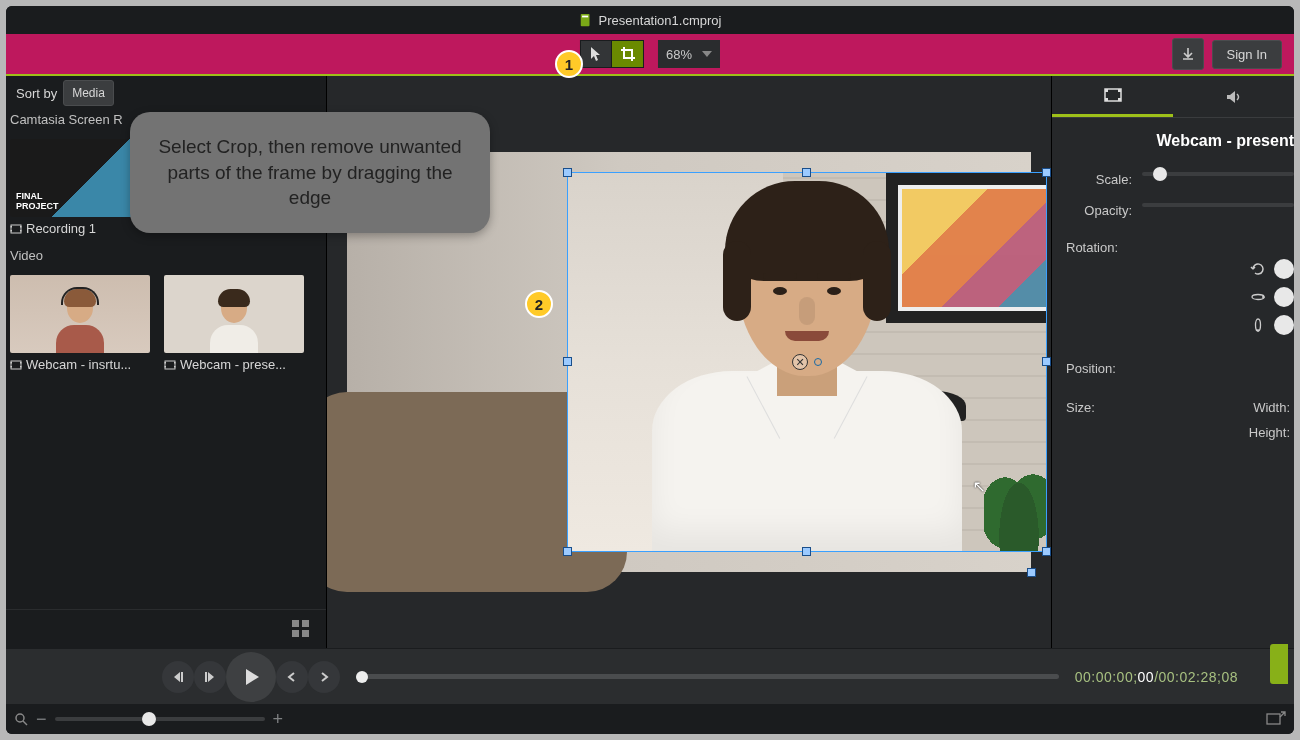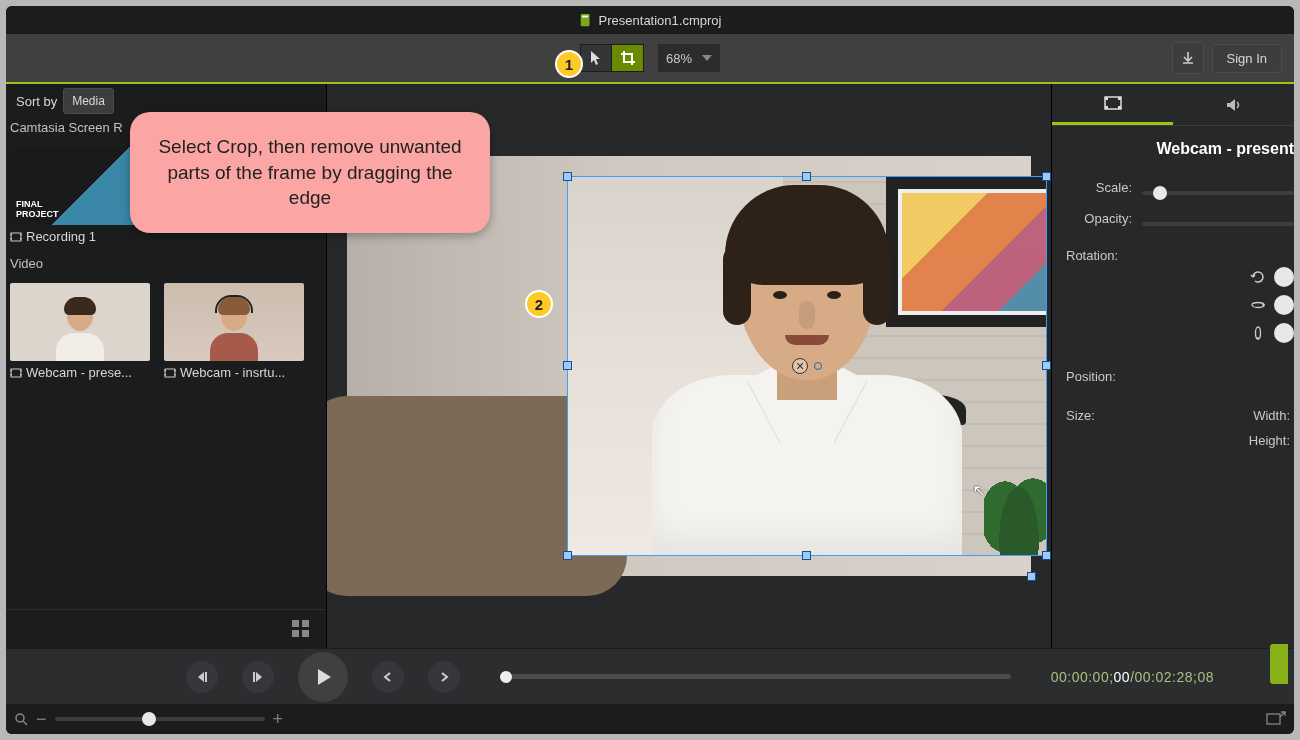--- a/index.html
+++ b/index.html
@@ -2,21 +2,21 @@
 <html><head>
 <meta charset="utf-8">
 <style>
   * { box-sizing: border-box; margin: 0; padding: 0; font-family: -apple-system, Helvetica, Arial, sans-serif; }
   body { background: #b8b8b8; width: 1300px; height: 740px; overflow: hidden; position: relative; }
   .app { position: absolute; top: 6px; left: 6px; right: 6px; bottom: 6px; background: #1a1c1e; border-radius: 6px; overflow: hidden; display: flex; flex-direction: column; }
 
   .titlebar { height: 28px; background: #1a1c1e; color: #d7d7d7; font-size: 13px; display: flex; align-items: center; justify-content: center; gap: 6px; }
   .titlebar svg { width: 14px; height: 14px; }
 
-  .toolbar { height: 50px; background: #404040; display: flex; align-items: center; position: relative; border-bottom: 2px solid #9ec019; }
+  .toolbar { height: 42px; background: #be185d; display: flex; align-items: center; position: relative; border-bottom: 2px solid #9ec019; }
   .toolbar-center { position: absolute; left: 50%; transform: translateX(-50%); display: flex; align-items: center; gap: 4px; }
   .tool-group { display: flex; align-items: center; }
   .tool-btn { width: 32px; height: 28px; display: flex; align-items: center; justify-content: center; background: #333537; border: 1px solid #1a1c1e; cursor: pointer; }
   .tool-btn.two { border-left: none; }
   .tool-btn.active { background: #6a8a00; }
   .zoom-select { height: 28px; background: #2a2c2e; color: #c9c9c9; padding: 0 8px; display: flex; align-items: center; gap: 10px; border: none; font-size: 13px; margin-left: 10px; }
   .triangle-down { width: 0; height: 0; border-left: 5px solid transparent; border-right: 5px solid transparent; border-top: 6px solid #888; }
   .toolbar-right { margin-left: auto; display: flex; align-items: center; gap: 8px; padding-right: 12px; }
   .btn { background: #3b3d3f; color: #d7d7d7; border: 1px solid #4a4c4e; border-radius: 3px; padding: 6px 14px; font-size: 13px; cursor: pointer; }
   .icon-btn { width: 32px; height: 32px; background: #3b3d3f; border: 1px solid #4a4c4e; border-radius: 3px; display: flex; align-items: center; justify-content: center; cursor: pointer; }
@@ -74,48 +74,48 @@
   .anchor { position: absolute; top: 50%; left: 50%; transform: translate(-50%,-50%); display: flex; align-items: center; gap: 6px; }
   .anchor-x { width: 16px; height: 16px; border: 1.5px solid #333; border-radius: 50%; display: flex; align-items: center; justify-content: center; font-size: 11px; color: #333; background: rgba(255,255,255,0.3); }
   .anchor-o { width: 8px; height: 8px; border: 1.5px solid #1b6aa5; border-radius: 50%; }
   .cursor-arrow { position: absolute; right: 60px; bottom: 55px; color: #fff; font-size: 16px; text-shadow: 0 0 2px #000; }
 
   .props-panel { width: 242px; background: #26282a; color: #c9c9c9; display: flex; flex-direction: column; }
   .props-tabs { display: flex; height: 42px; border-bottom: 1px solid #3a3c3e; }
   .props-tab { flex: 1; display: flex; align-items: center; justify-content: center; cursor: pointer; }
   .props-tab.active { border-bottom: 3px solid #9ec019; }
   .props-title { text-align: right; font-weight: 600; font-size: 16px; color: #fff; padding: 14px 0 14px 14px; white-space: nowrap; overflow: hidden; }
-  .prop-row { display: flex; align-items: flex-end; padding: 8px 0 8px 14px; font-size: 13px; gap: 10px; }
+  .prop-row { display: flex; align-items: flex-start; padding: 8px 0 8px 14px; font-size: 13px; gap: 10px; }
   .prop-label { width: 66px; text-align: right; color: #c9c9c9; }
   .slider-track { flex: 1; height: 4px; background: #3b3d3f; border-radius: 2px; position: relative; }
   .slider-thumb { position: absolute; top: 50%; transform: translate(-50%,-50%); width: 14px; height: 14px; background: #e8e8e8; border-radius: 50%; }
   .rotation-block { padding: 14px 0 4px 14px; }
   .rot-label { font-size: 13px; }
   .rot-row { display: flex; align-items: center; justify-content: flex-end; gap: 8px; padding: 4px 0; }
   .rot-row svg { width: 16px; height: 16px; }
   .knob { width: 20px; height: 20px; background: #e8e8e8; border-radius: 50%; }
   .pos-block { padding: 18px 0 6px 14px; font-size: 13px; }
   .size-block { padding: 18px 0 6px 14px; display: flex; font-size: 13px; }
   .size-right { margin-left: auto; display: flex; flex-direction: column; gap: 10px; align-items: flex-end; padding-right: 4px; }
 
-  .playbar { height: 56px; background: #2b2d2f; display: flex; align-items: center; padding: 0 16px; gap: 24px; border-top: 1px solid #1a1c1e; }
+  .playbar { height: 56px; background: #2b2d2f; display: flex; align-items: center; padding: 0 16px; gap: 0; border-top: 1px solid #1a1c1e; }
   .play-btn { width: 50px; height: 50px; border-radius: 50%; background: #3e4042; display: flex; align-items: center; justify-content: center; cursor: pointer; }
   .step-btn { width: 32px; height: 32px; border-radius: 50%; background: #35373a; display: flex; align-items: center; justify-content: center; cursor: pointer; }
   .playhead-track { flex: 1; height: 5px; background: #4a4c4e; border-radius: 3px; position: relative; margin: 0 16px; }
   .playhead-thumb { position: absolute; left: 0; top: 50%; transform: translate(0,-50%); width: 12px; height: 12px; background: #eee; border-radius: 50%; }
   .timecode { font-family: ui-monospace, Menlo, monospace; color: #a7c080; font-size: 14px; letter-spacing: 0.5px; }
   .timecode .cur { color: #fff; }
   .green-edge { width: 18px; height: 40px; background: #88b018; border-radius: 3px 0 0 3px; position: absolute; right: 6px; bottom: 50px; }
 
   .bottombar { height: 30px; background: #1a1c1e; display: flex; align-items: center; padding: 0 8px; gap: 8px; color: #7f8183; }
   .zoom-slider { width: 210px; height: 4px; background: #3b3d3f; border-radius: 2px; position: relative; }
   .zoom-slider .slider-thumb { left: 45%; }
   .expand-icon { margin-left: auto; display: flex; align-items: center; }
 
-  .tip { position: absolute; top: 112px; left: 130px; width: 360px; background: #fca5a5; color: #222; border-radius: 20px; padding: 22px 26px; font-size: 19px; text-align: center; line-height: 1.35; z-index: 50; box-shadow: 0 3px 10px rgba(0,0,0,0.3); }
+  .tip { position: absolute; top: 112px; left: 130px; width: 360px; background: #737373; color: #222; border-radius: 20px; padding: 22px 26px; font-size: 19px; text-align: center; line-height: 1.35; z-index: 50; box-shadow: 0 3px 10px rgba(0,0,0,0.3); }
   .num-badge { position: absolute; width: 28px; height: 28px; background: #ffca28; border: 2px solid #fff; border-radius: 50%; color: #222; font-weight: 700; display: flex; align-items: center; justify-content: center; font-size: 15px; z-index: 60; }
 
   
   .thumb-1 { background: linear-gradient(135deg,#1a1a1a 0 55%,#3a87a8 55% 100%); position: relative; }
   .thumb-1::after { content: 'FINAL\A PROJECT'; white-space: pre; position: absolute; left: 6px; bottom: 6px; color: #fff; font-size: 9px; font-weight: 700; }
   .thumb-2 { background: linear-gradient(180deg, #cdbdaf 0%, #d8cabe 100%); display: flex; align-items: flex-end; justify-content: center; }
   .thumb-3 { background: #dcd5cc; display: flex; align-items: flex-end; justify-content: center; }
   .mini-person { width: 52px; height: 60px; position: relative; }
   .mini-head { width: 26px; height: 30px; background: #d7ab85; border-radius: 50%; margin: 0 auto; position: relative; }
   .mini-hair { position: absolute; top: -4px; left: -3px; right: -3px; height: 18px; background: #3a2a1c; border-radius: 14px 14px 6px 6px; }
@@ -185,58 +185,58 @@
                 <rect x="10" y="3" width="1.5" height="1.5" fill="#ccc"></rect>
                 <rect x="10" y="7" width="1.5" height="1.5" fill="#ccc"></rect>
               </svg>
             <span>Recording 1</span>
           </div>
         </div>
       </div>
       <div class="section-label" style="margin-top:6px">Video</div>
       <div class="thumb-grid">
         <div class="thumb">
+          <div class="thumb-img thumb-2">
+            <div class="mini-person">
+                <div class="mini-head">
+                  <div class="mini-hair" style="background:#8a5a3a"></div>
+                  <div class="mini-headset"></div>
+                </div>
+                <div class="mini-body red"></div>
+              </div>
+          </div>
+          <div class="thumb-caption">
+            <svg width="12" height="12" viewBox="0 0 12 12">
+                <rect x="1" y="2" width="10" height="8" fill="none" stroke="#ccc" stroke-width="1"></rect>
+                <rect x="0.5" y="3" width="1.5" height="1.5" fill="#ccc"></rect>
+                <rect x="0.5" y="7" width="1.5" height="1.5" fill="#ccc"></rect>
+                <rect x="10" y="3" width="1.5" height="1.5" fill="#ccc"></rect>
+                <rect x="10" y="7" width="1.5" height="1.5" fill="#ccc"></rect>
+              </svg>
+            <span>Webcam - insrtu...</span>
+          </div>
+        </div>
+        <div class="thumb">
           <div class="thumb-img thumb-3">
             <div class="mini-person">
                 <div class="mini-head">
                   <div class="mini-hair"></div>
                 </div>
                 <div class="mini-body white"></div>
               </div>
           </div>
           <div class="thumb-caption">
             <svg width="12" height="12" viewBox="0 0 12 12">
                 <rect x="1" y="2" width="10" height="8" fill="none" stroke="#ccc" stroke-width="1"></rect>
                 <rect x="0.5" y="3" width="1.5" height="1.5" fill="#ccc"></rect>
                 <rect x="0.5" y="7" width="1.5" height="1.5" fill="#ccc"></rect>
                 <rect x="10" y="3" width="1.5" height="1.5" fill="#ccc"></rect>
                 <rect x="10" y="7" width="1.5" height="1.5" fill="#ccc"></rect>
               </svg>
             <span>Webcam - prese...</span>
-          </div>
-        </div>
-        <div class="thumb">
-          <div class="thumb-img thumb-2">
-            <div class="mini-person">
-                <div class="mini-head">
-                  <div class="mini-hair" style="background:#8a5a3a"></div>
-                  <div class="mini-headset"></div>
-                </div>
-                <div class="mini-body red"></div>
-              </div>
-          </div>
-          <div class="thumb-caption">
-            <svg width="12" height="12" viewBox="0 0 12 12">
-                <rect x="1" y="2" width="10" height="8" fill="none" stroke="#ccc" stroke-width="1"></rect>
-                <rect x="0.5" y="3" width="1.5" height="1.5" fill="#ccc"></rect>
-                <rect x="0.5" y="7" width="1.5" height="1.5" fill="#ccc"></rect>
-                <rect x="10" y="3" width="1.5" height="1.5" fill="#ccc"></rect>
-                <rect x="10" y="7" width="1.5" height="1.5" fill="#ccc"></rect>
-              </svg>
-            <span>Webcam - insrtu...</span>
           </div>
         </div>
       </div>
       <div class="grid-toggle">
         <svg viewBox="0 0 22 22">
             <rect x="2" y="2" width="7" height="7" fill="#888"></rect>
             <rect x="12" y="2" width="7" height="7" fill="#888"></rect>
             <rect x="2" y="12" width="7" height="7" fill="#888"></rect>
             <rect x="12" y="12" width="7" height="7" fill="#888"></rect>
           </svg>

